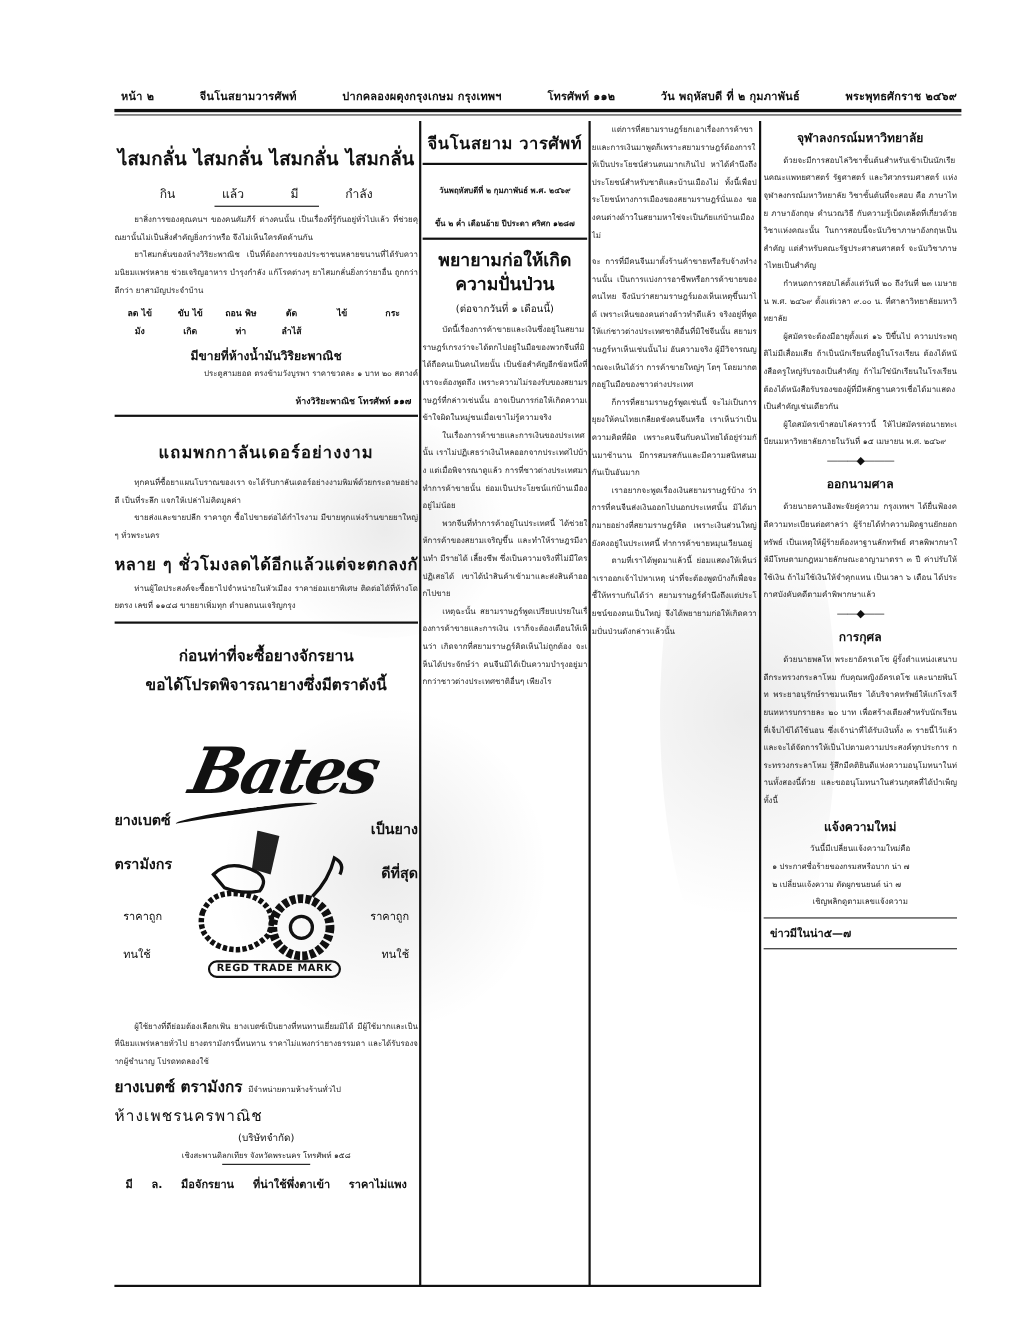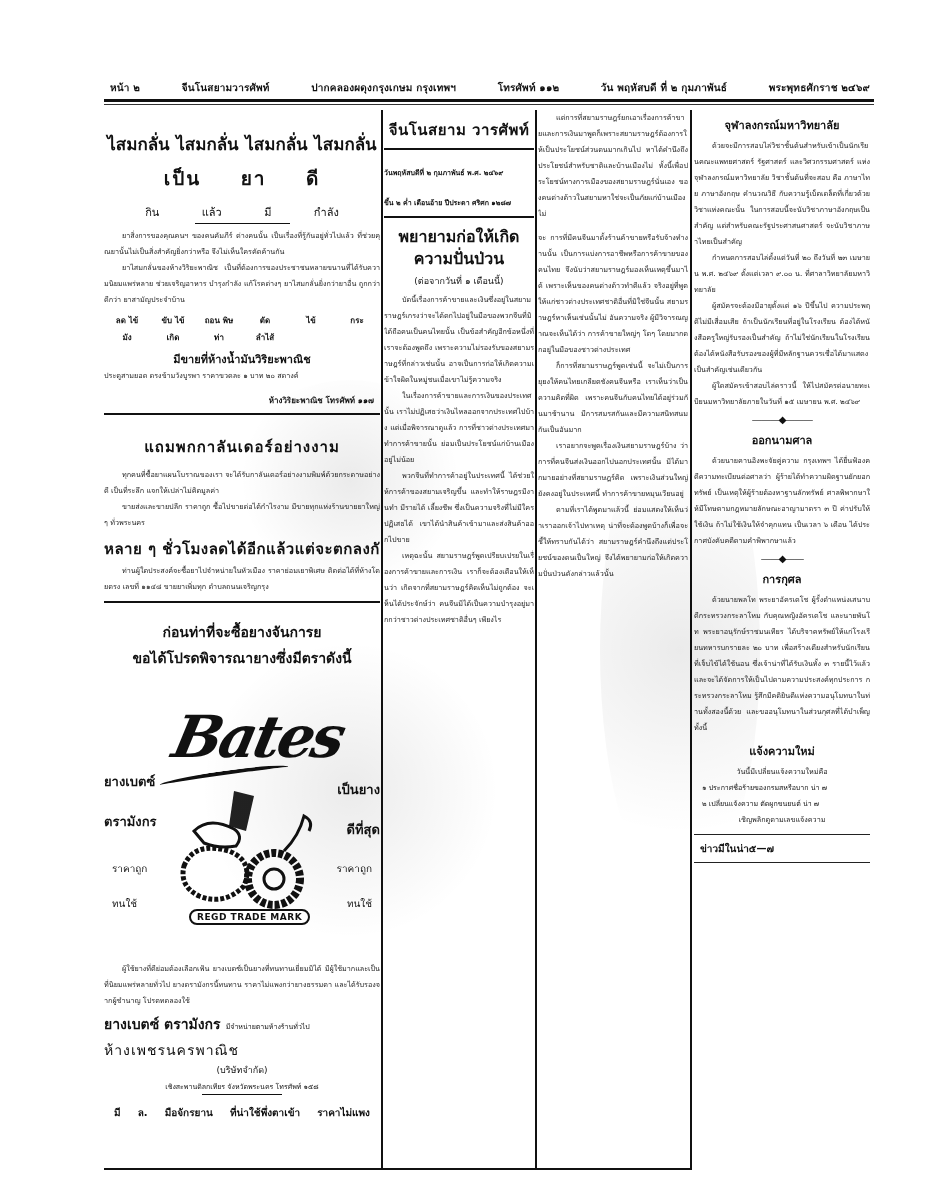--- a/index.html
+++ b/index.html
@@ -63,21 +63,21 @@
   .ad3-brandline { font-family: "DejaVu Sans", sans-serif; margin-top: 4px; white-space: nowrap; }
   .ad3-brandline .big { font-size: 14px; font-weight: bold; }
   .ad3-brandline .sm { font-size: 7px; }
   .ad3-company { text-align: left; font-family: "DejaVu Sans", sans-serif; font-size: 14px; font-weight: normal; margin-top: 4px; letter-spacing: 1px; }
   .ad3-paren { text-align: center; font-family: "DejaVu Sans", sans-serif; font-size: 9px; margin-top: 2px; }
   .ad3-addr { text-align: center; font-family: "DejaVu Sans", sans-serif; font-size: 7px; margin-top: 4px; }
   .ad3-foot { display: flex; justify-content: space-between; font-family: "DejaVu Sans", sans-serif; font-size: 10px; font-weight: bold; margin-top: 10px; padding: 0 10px; }
 
   
   .paper-name { text-align: center; font-family: "DejaVu Sans", sans-serif; font-size: 15px; font-weight: bold; margin-top: 8px; letter-spacing: 0.5px; }
-  .paper-date { text-align: left; font-family: "DejaVu Sans", sans-serif; font-size: 7px; font-weight: bold; line-height: 14px; margin-top: 16px; }
+  .paper-date { text-align: center; font-family: "DejaVu Sans", sans-serif; font-size: 7px; font-weight: bold; line-height: 14px; margin-top: 16px; }
   .headline { text-align: center; font-family: "DejaVu Sans", sans-serif; font-size: 16px; font-weight: bold; line-height: 22px; margin-top: 8px; }
   .contd { text-align: center; font-family: "DejaVu Sans", sans-serif; font-size: 9px; margin: 4px 0 4px 0; }
 
   
   .sec-title { text-align: center; font-family: "DejaVu Sans", sans-serif; font-size: 11px; font-weight: bold; margin: 6px 0 4px 0; }
   .ornament { text-align: center; font-size: 10px; letter-spacing: -1px; margin: 4px 0; }
   .notice-list { font-family: "DejaVu Sans", sans-serif; font-size: 7px; line-height: 16px; }
   .notice-list li { list-style: none; padding-left: 8px; }
   .news-inside { font-family: "DejaVu Sans", sans-serif; font-size: 10px; font-weight: bold; padding-left: 6px; margin-top: 4px; }
 
@@ -106,25 +106,20 @@
   <div class="vrule" style="left:690px; top:110px; height:1060px;"></div>
 
   <div class="col col1">
 
     <div>
       <div class="ad1-row">
         <span>ไสมกลั่น</span>
         <span>ไสมกลั่น</span>
         <span>ไสมกลั่น</span>
         <span>ไสมกลั่น</span>
-      </div>
-      <div class="ad1-big">
-        <span>เป็น</span>
-        <span>ยา</span>
-        <span>ดี</span>
       </div>
       <div class="ad1-sub">
         <span>กิน</span>
         <span>แล้ว</span>
         <span>มี</span>
         <span>กำลัง</span>
       </div>
       <div class="ad1-underline"></div>
       <p class="body-text indent">ยาสิ่งการของคุณคนฯ ของคนคัมภีร์ ต่างคนนั้น เป็นเรื่องที่รู้กันอยู่ทั่วไปแล้ว ที่ช่วยคุณยานั้นไม่เป็นสิ่งสำคัญยิ่งกว่าหรือ จึงไม่เห็นใครคัดค้านกัน</p>
       <p class="body-text indent">ยาไสมกลั่นของห้างวิริยะพาณิช เป็นที่ต้องการของประชาชนหลายขนานที่ได้รับความนิยมแพร่หลาย ช่วยเจริญอาหาร บำรุงกำลัง แก้โรคต่างๆ ยาไสมกลั่นยิ่งกว่ายาอื่น ถูกกว่า ดีกว่า ยาสามัญประจำบ้าน</p>
@@ -134,37 +129,37 @@
         <span>ถอน พิษ</span>
         <span>ตัด</span>
         <span>ไข้</span>
         <span>กระ</span>
         <span>มัง</span>
         <span>เกิด</span>
         <span>ท่า</span>
         <span>ลำไส้</span>
       </div>
       <div class="ad1-shop">มีขายที่ห้างน้ำมันวิริยะพาณิช</div>
-      <p class="body-text" style="text-align:left;">ประตูสามยอด ตรงข้ามวังบูรพา ราคาขวดละ ๑ บาท ๒๐ สตางค์</p>
+      <p class="body-text" style="text-align:right;">ประตูสามยอด ตรงข้ามวังบูรพา ราคาขวดละ ๑ บาท ๒๐ สตางค์</p>
       <div class="ad1-contact">ห้างวิริยะพาณิช โทรศัพท์ ๑๑๗</div>
     </div>
     <div class="hr"></div>
 
     <div>
       <div class="ad2-title">แถมพกกาลันเดอร์อย่างงาม</div>
       <p class="body-text indent" style="margin-top:8px;">ทุกคนที่ซื้อยาแผนโบราณของเรา จะได้รับกาลันเดอร์อย่างงามพิมพ์ด้วยกระดาษอย่างดี เป็นที่ระลึก แจกให้เปล่าไม่คิดมูลค่า</p>
       <p class="body-text indent">ขายส่งและขายปลีก ราคาถูก ซื้อไปขายต่อได้กำไรงาม มีขายทุกแห่งร้านขายยาใหญ่ๆ ทั่วพระนคร</p>
       <div class="ad2-head">หลาย ๆ ชั่วโมงลดได้อีกแล้วแต่จะตกลงกัน</div>
       <p class="body-text indent">ท่านผู้ใดประสงค์จะซื้อยาไปจำหน่ายในหัวเมือง ราคาย่อมเยาพิเศษ ติดต่อได้ที่ห้างโดยตรง เลขที่ ๑๑๔๘ ขายยาเพิ่มทุก ตำบลถนนเจริญกรุง</p>
     </div>
     <div class="hr"></div>
 
     <div>
       <div class="ad3">
-        <div class="ad3-l1">ก่อนท่าที่จะซื้อยางจันการย</div>
+        <div class="ad3-l1">ก่อนท่าที่จะซื้อยางจักรยาน</div>
         <div class="ad3-l2">ขอได้โปรดพิจารณายางซึ่งมีตราดังนี้</div>
         <div class="bates">Bates</div>
         <div class="bates-swash"></div>
 
         <div class="ad3-left" style="top:150px;">ยางเบตซ์</div>
         <div class="ad3-left" style="top:190px;">ตรามังกร</div>
         <div class="ad3-left ad3-small" style="top:240px; left:8px;">ราคาถูก</div>
         <div class="ad3-left ad3-small" style="top:275px; left:8px;">ทนใช้</div>
 
         <div class="ad3-right" style="top:158px;">เป็นยาง</div>

